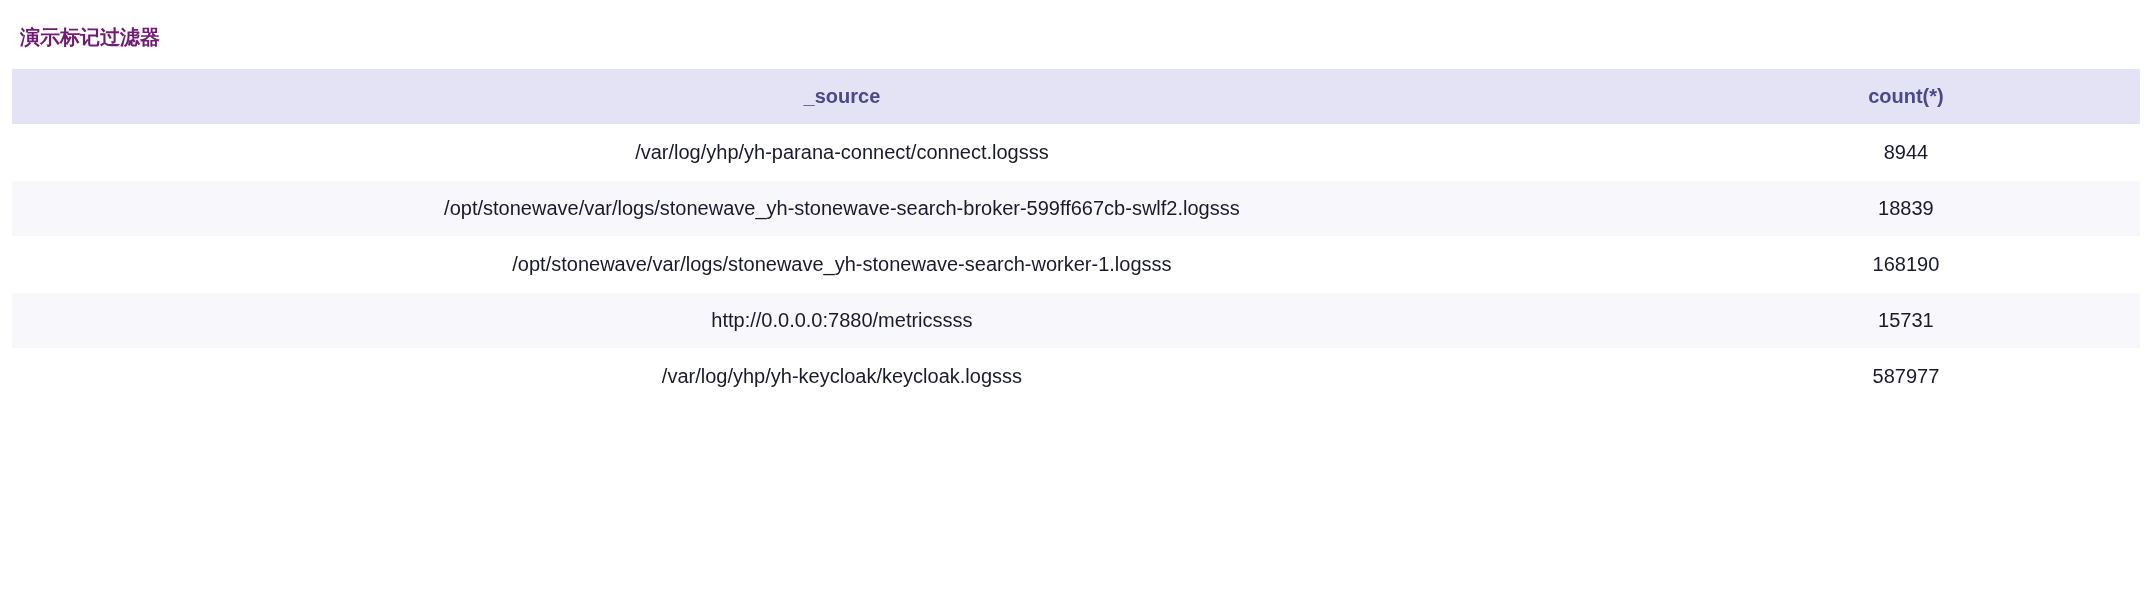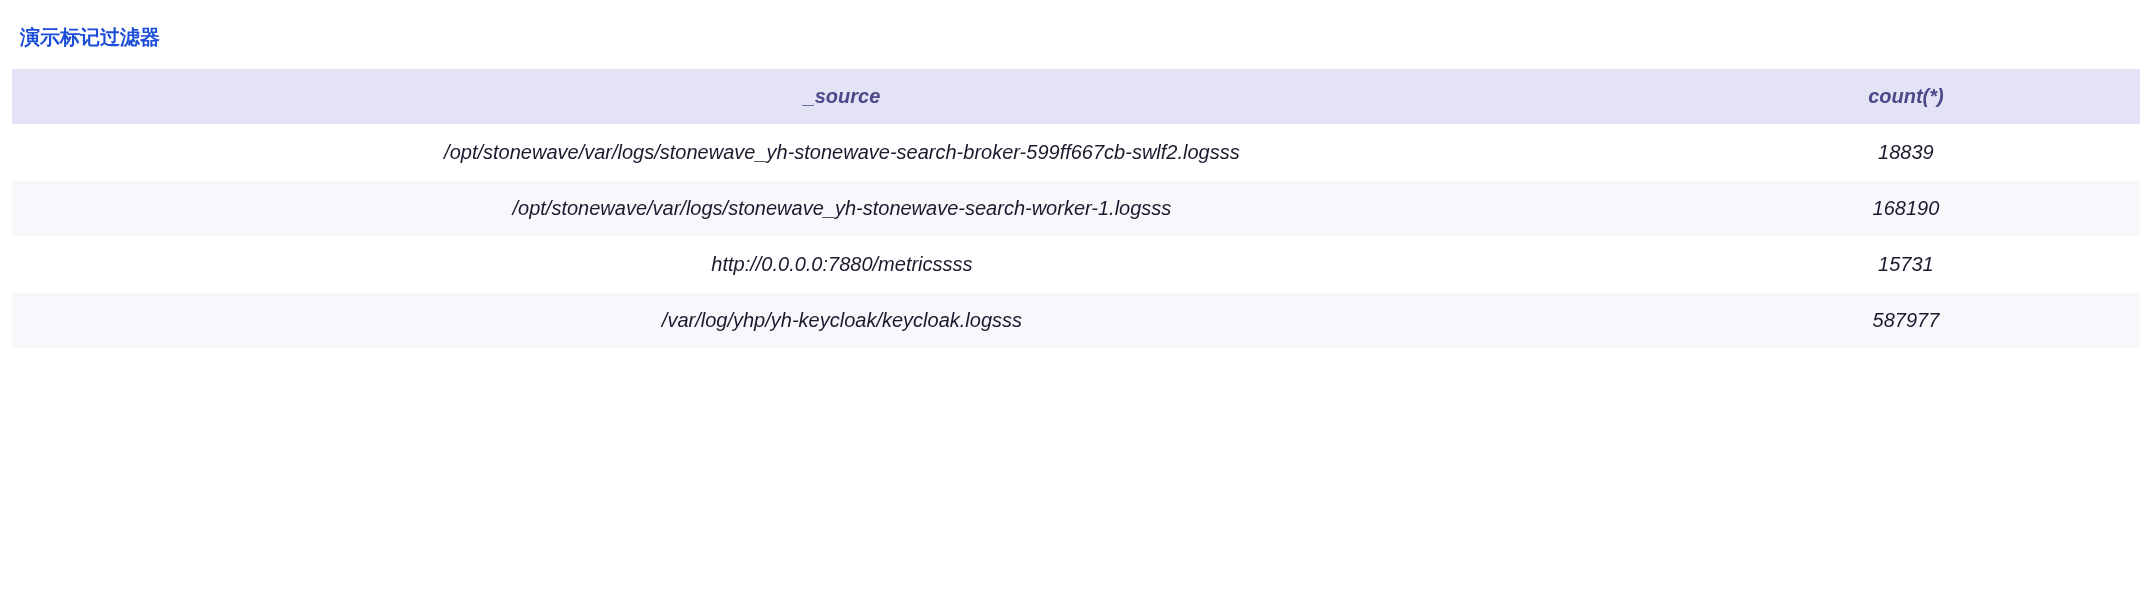--- a/index.html
+++ b/index.html
@@ -9,28 +9,27 @@
     }
     body {
       font-family: -apple-system, BlinkMacSystemFont, "Segoe UI", "PingFang SC", "Microsoft YaHei", sans-serif;
       background: #ffffff;
       padding: 24px 12px;
       color: #1a1a2e;
     }
     .title {
       font-size: 20px;
       font-weight: 700;
-      color: #1d4ed8;
+      color: #701a75;
       margin-bottom: 18px;
       padding-left: 8px;
     }
     .table {
       width: 100%;
       border-collapse: collapse;
-      font-style: italic;
     }
     .table thead tr {
       background: #e4e3f5;
     }
     .table th {
       font-weight: 700;
       font-size: 20px;
       color: #4a4a8a;
       padding: 16px 20px;
       text-align: center;
@@ -64,20 +63,24 @@
 
 <table class="table">
   <thead>
     <tr>
       <th class="col-source">_source</th>
       <th class="col-count">count(*)</th>
     </tr>
   </thead>
   <tbody>
     <tr>
+      <td class="cell-source">/var/log/yhp/yh-parana-connect/connect.logsss</td>
+      <td class="cell-count">8944</td>
+    </tr>
+    <tr>
       <td class="cell-source">/opt/stonewave/var/logs/stonewave_yh-stonewave-search-broker-599ff667cb-swlf2.logsss</td>
       <td class="cell-count">18839</td>
     </tr>
     <tr>
       <td class="cell-source">/opt/stonewave/var/logs/stonewave_yh-stonewave-search-worker-1.logsss</td>
       <td class="cell-count">168190</td>
     </tr>
     <tr>
       <td class="cell-source">http://0.0.0.0:7880/metricssss</td>
       <td class="cell-count">15731</td>

